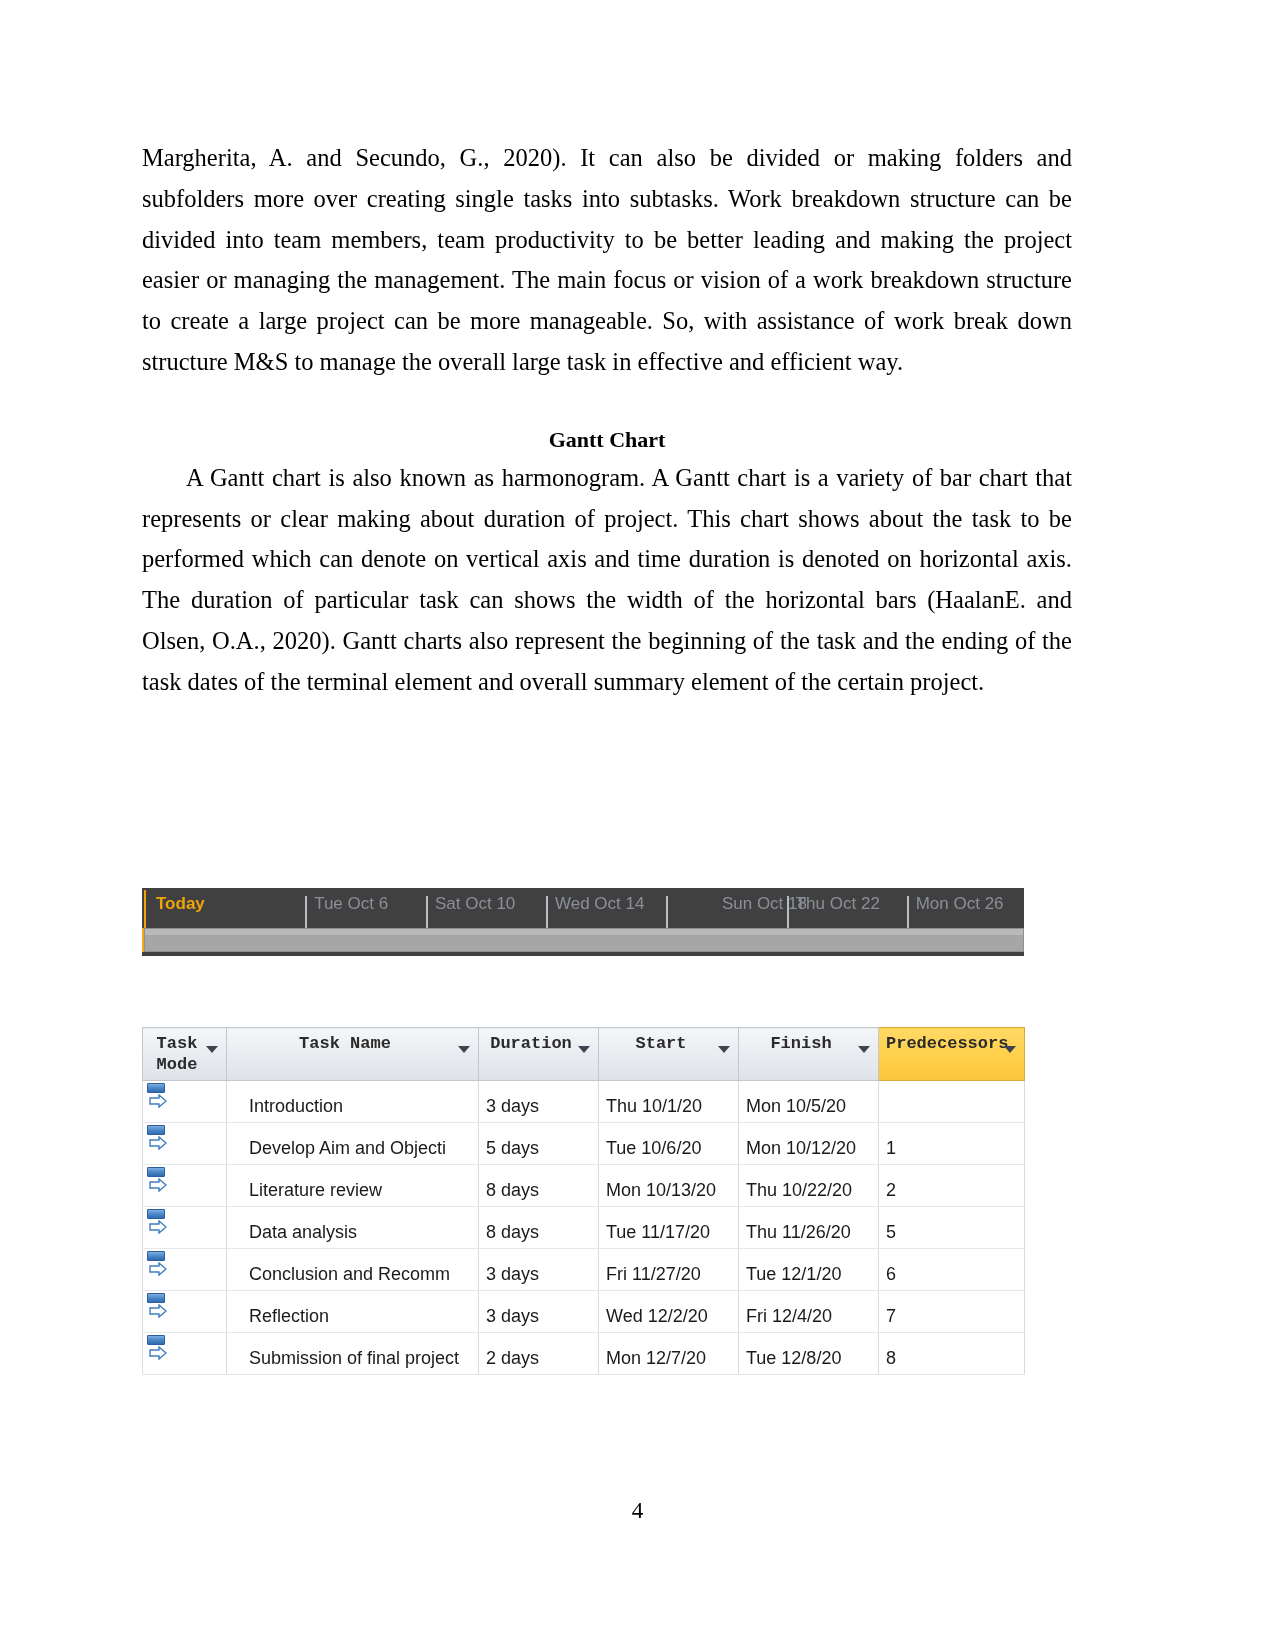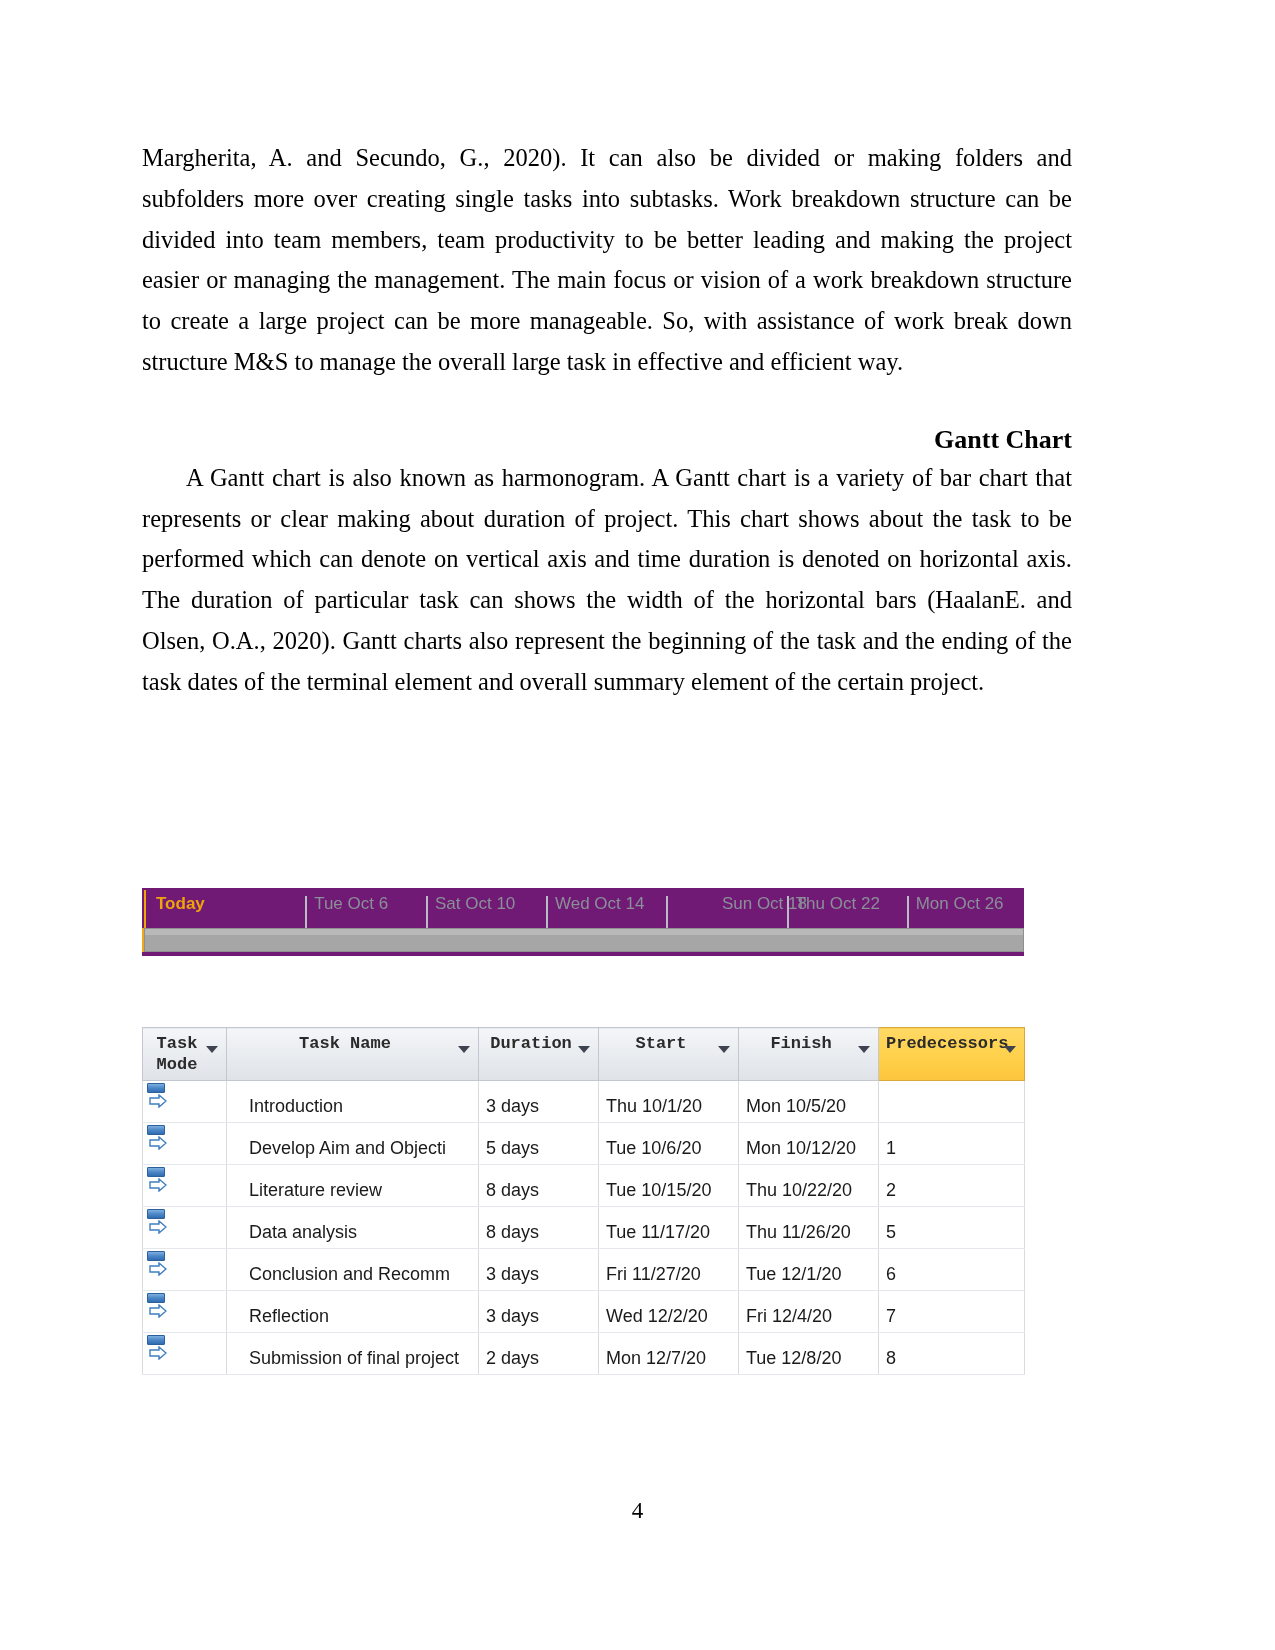--- a/index.html
+++ b/index.html
@@ -41,41 +41,41 @@
   }
 
   p.para.indented {
     text-indent: 44px;
   }
 
   .spacer-1 { height: 39px; }
 
   h2.section-heading {
     margin: 0;
-    font-size: 26px;
+    font-size: 22px;
     line-height: 36px;
     font-weight: bold;
-    text-align: right;
+    text-align: center;
     color: #000;
   }
 
   
   .gantt-capture {
     position: absolute;
     left: 142px;
     top: 888px;
     width: 882px;
   }
 
   
   .timeline {
     position: relative;
     height: 68px;
     width: 882px;
-    background: #701a75;
+    background: #404040;
     text-align: right;
   }
 
   .timeline-labels {
     position: relative;
     height: 40px;
     width: 882px;
   }
 
   .tl-label {
@@ -424,21 +424,21 @@
                   </svg></span>
               </div>
             </td>
             <td>
               <div class="cell taskname">Literature review</div>
             </td>
             <td>
               <div class="cell ">8 days</div>
             </td>
             <td>
-              <div class="cell ">Tue 10/15/20</div>
+              <div class="cell ">Mon 10/13/20</div>
             </td>
             <td>
               <div class="cell ">Thu 10/22/20</div>
             </td>
             <td>
               <div class="cell ">2</div>
             </td>
           </tr>
           <tr>
             <td class="mode-cell">

